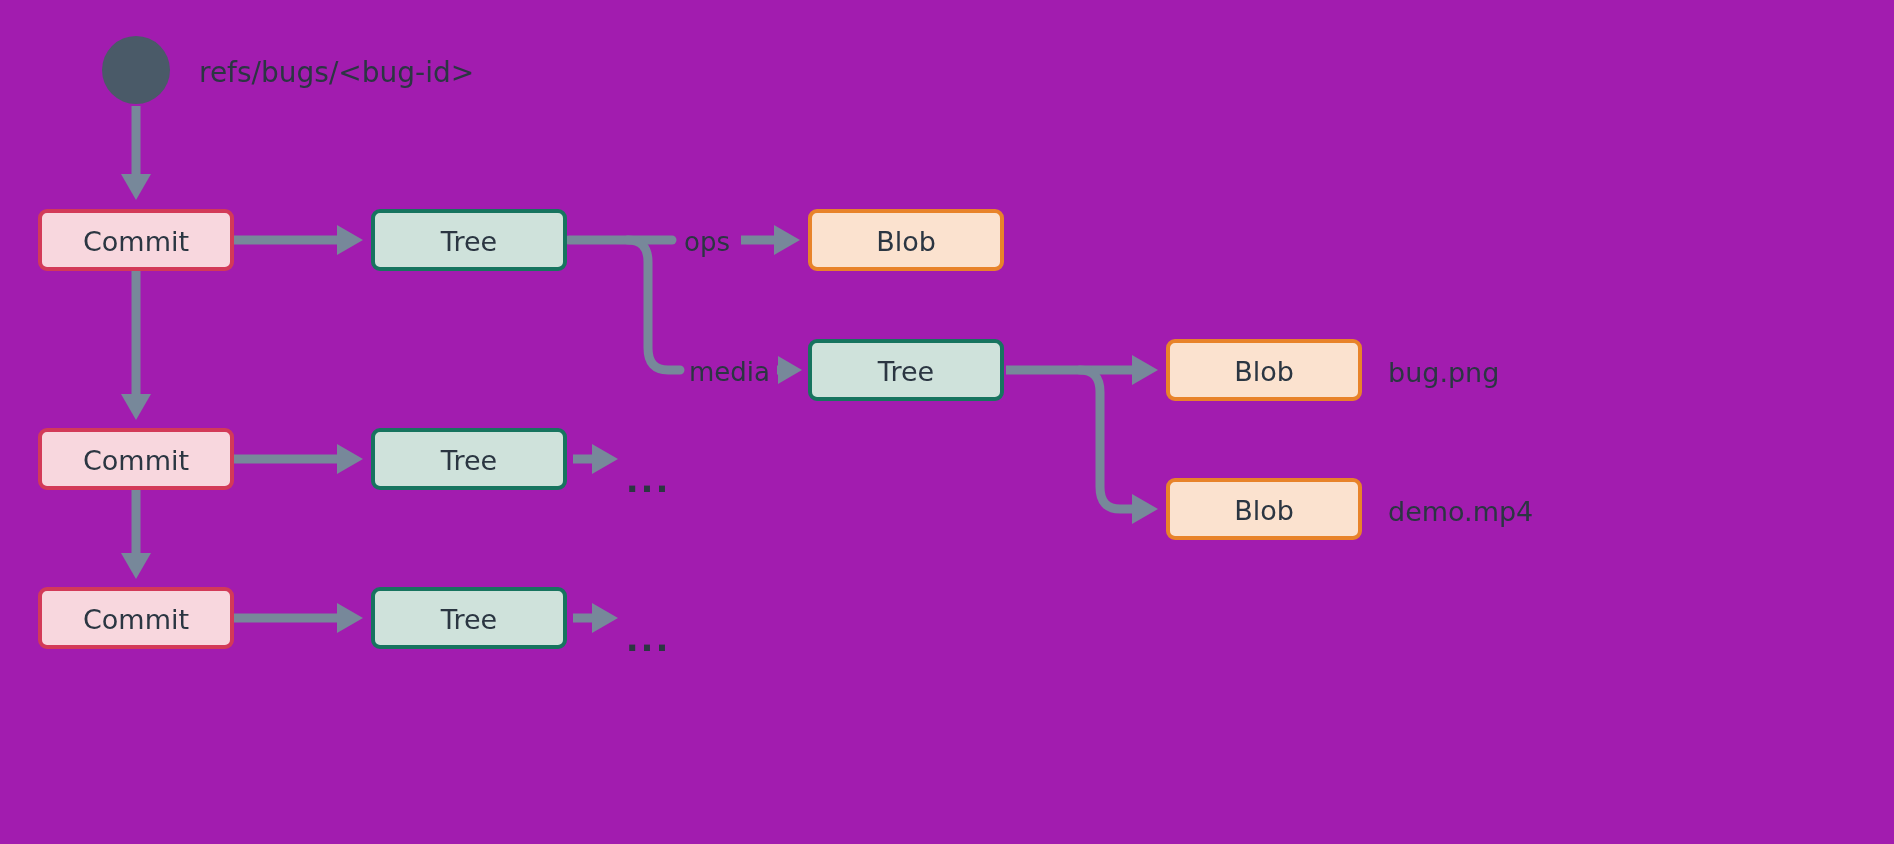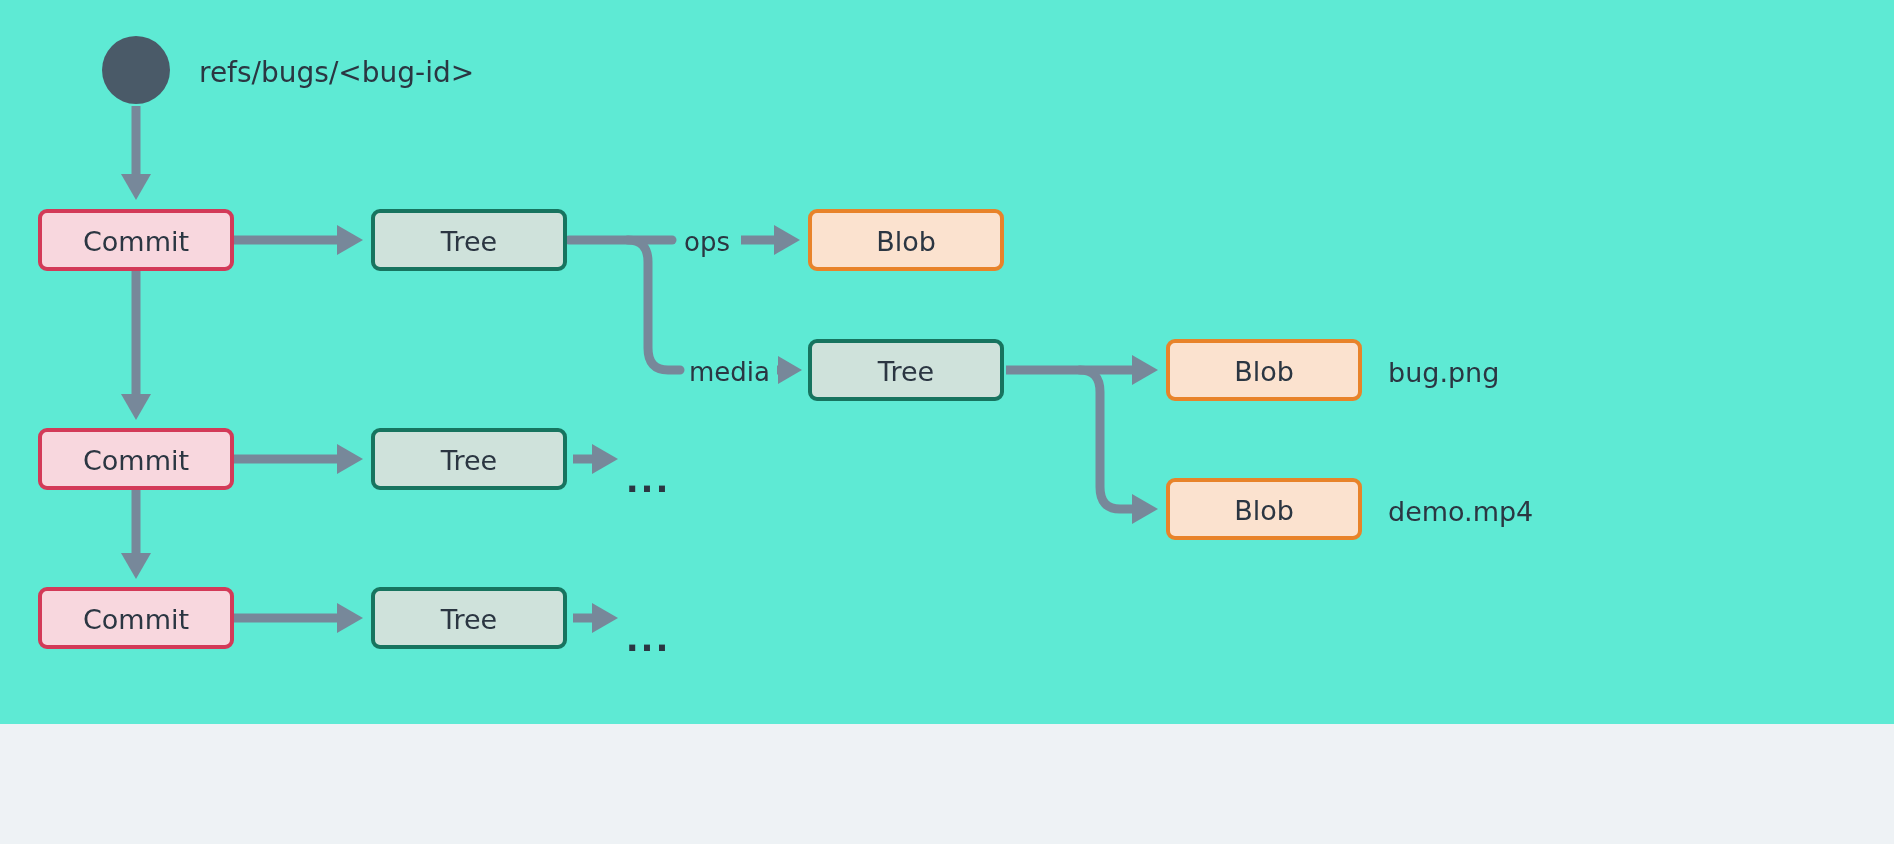--- a/index.html
+++ b/index.html
@@ -9,22 +9,22 @@
   }
   body {
     width: 1894px;
     height: 844px;
     overflow: hidden;
     font-family: "DejaVu Sans", sans-serif;
   }
   #diagram-root {
     position: relative;
     width: 1894px;
-    height: 724px;
-    background: #5eead4;
+    height: 844px;
+    background: #a21caf;
   }
   svg#git-object-graph {
     display: block;
     width: 1894px;
     height: 844px;
   }
   .node-label {
     font-family: "DejaVu Sans", sans-serif;
     font-size: 27px;
     fill: #2b3642;

